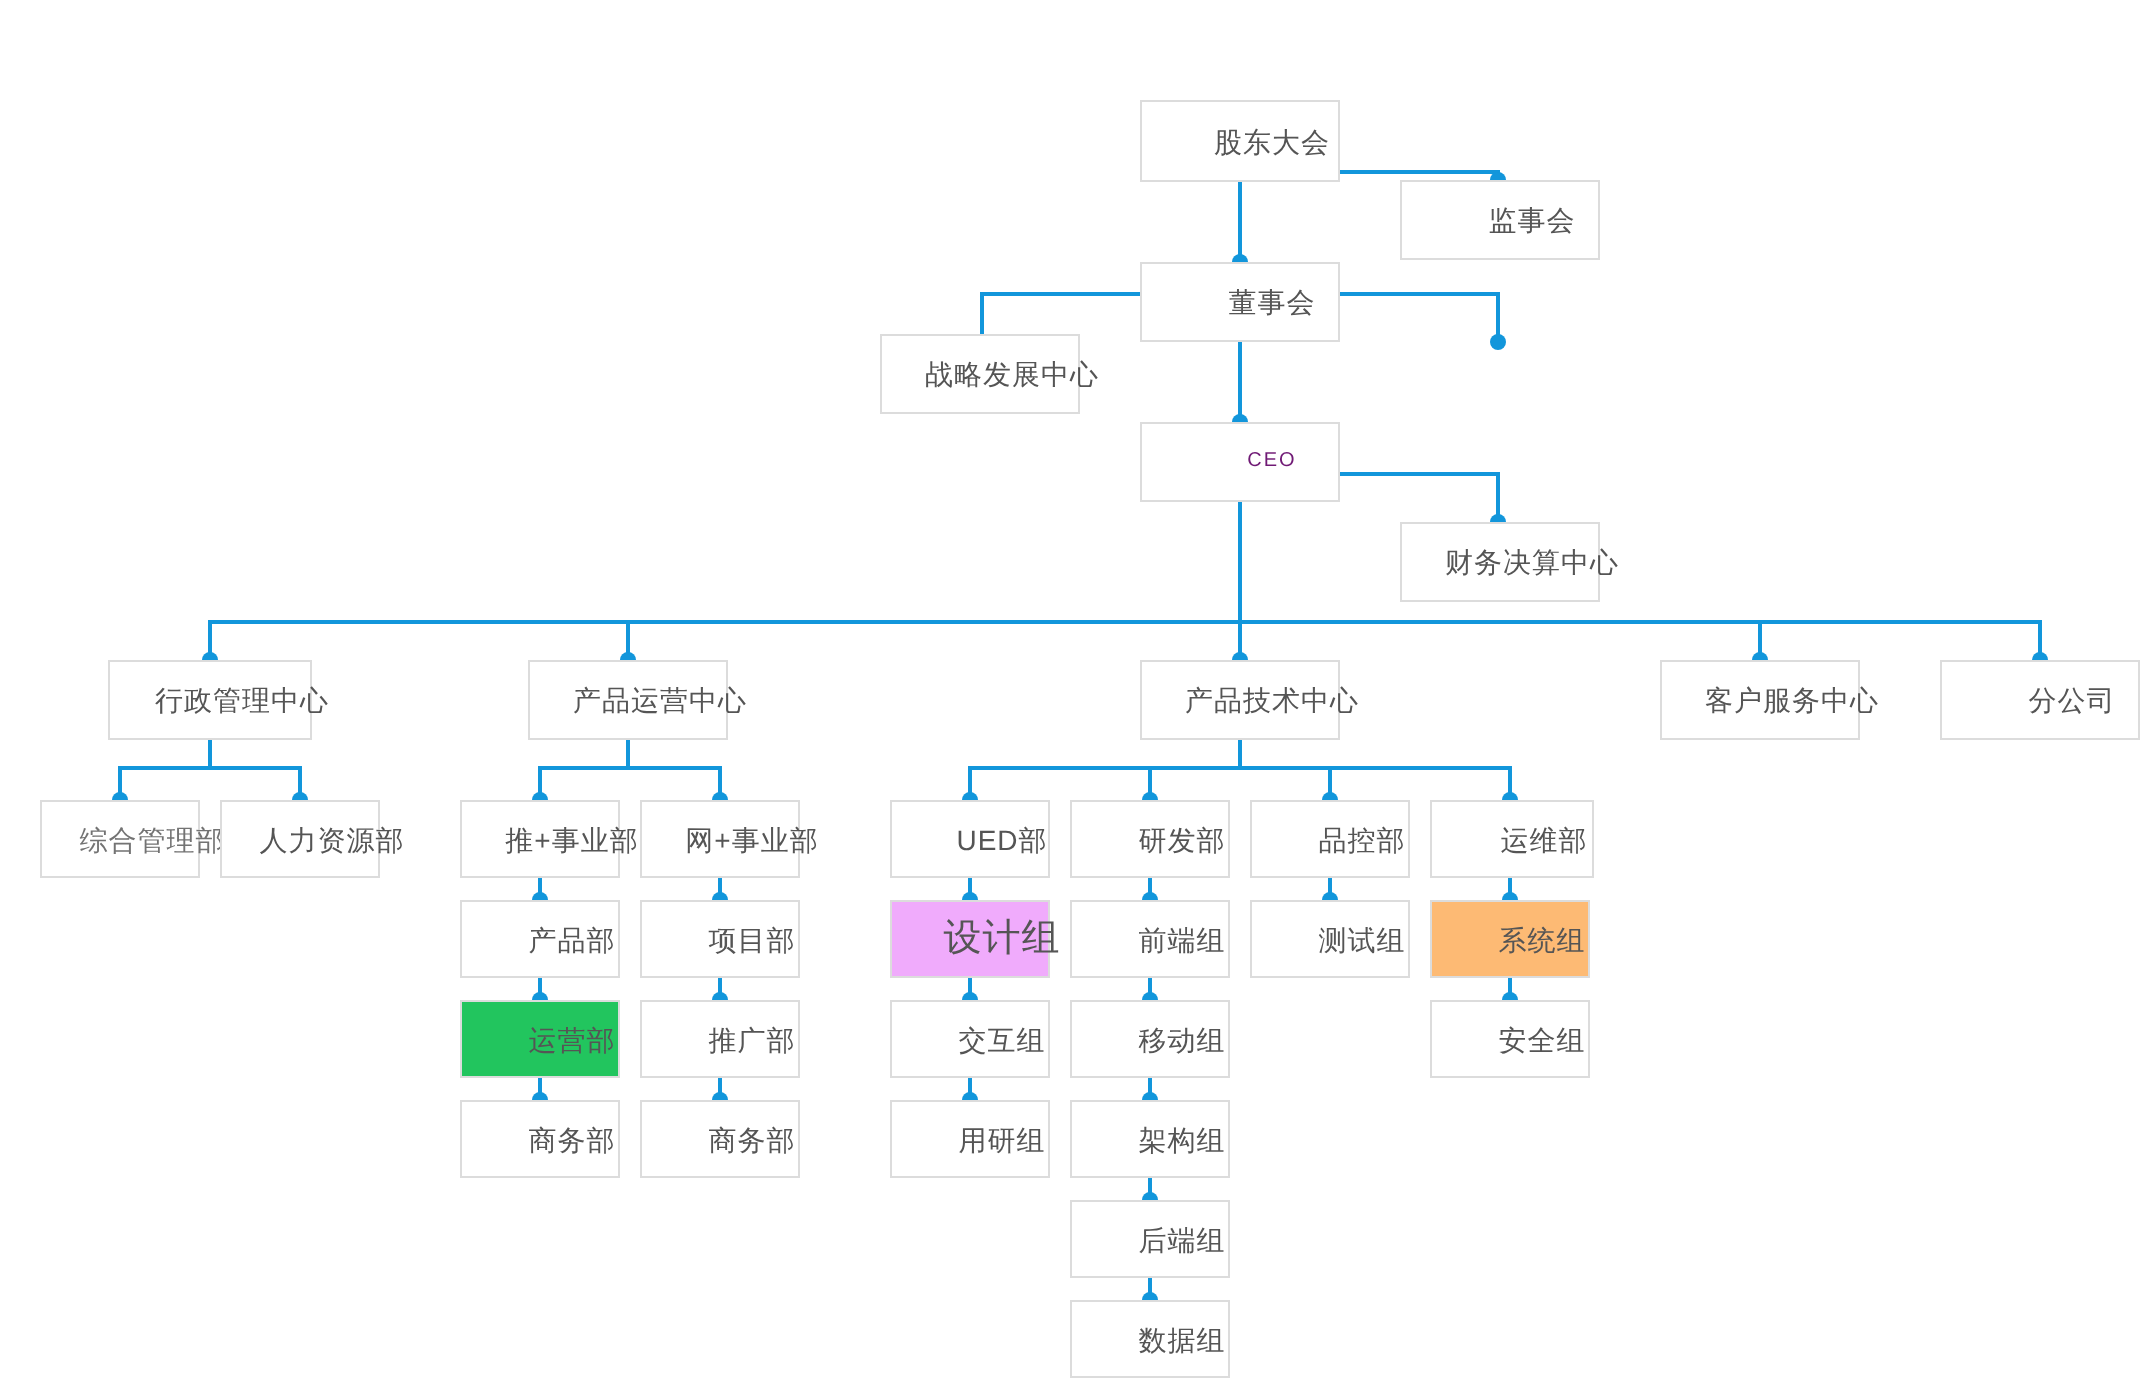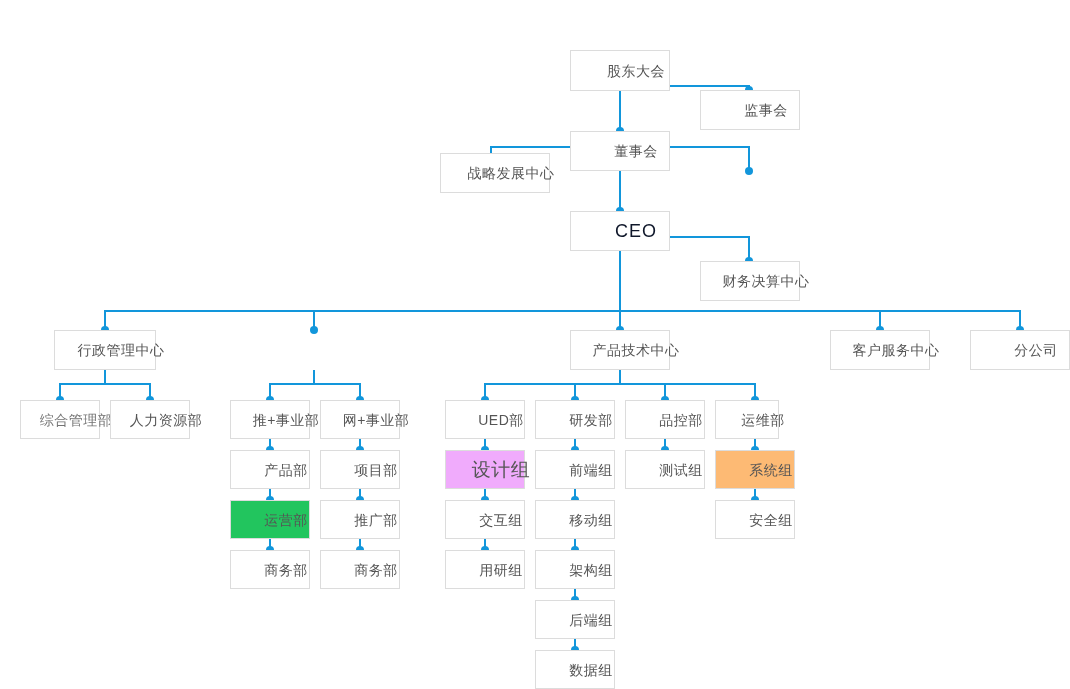--- a/index.html
+++ b/index.html
@@ -144,24 +144,25 @@
       <div class="conn-dot" style="left: 661px; top: 396px; background: rgb(18, 150, 219);"></div>
       <div class="conn-dot" style="left: 661px; top: 446px; background: rgb(18, 150, 219);"></div>
       <div class="conn-dot" style="left: 751px; top: 396px; background: rgb(18, 150, 219);"></div>
       <div class="conn-dot" style="left: 751px; top: 446px; background: rgb(18, 150, 219);"></div>
       <div class="conn-dot" style="left: 751px; top: 496px; background: rgb(18, 150, 219);"></div>
     </div>
   <div id="node-layer">
       <div class="org-node" style="left: 570px; top: 50px; width: 100px; height: 41px; border-color: rgb(220, 220, 220); background: rgb(255, 255, 255); color: rgb(85, 85, 85); font-size: 14px;">股东大会</div>
       <div class="org-node" style="left: 700px; top: 90px; width: 100px; height: 40px; border-color: rgb(220, 220, 220); background: rgb(255, 255, 255); color: rgb(85, 85, 85); font-size: 14px;">监事会</div>
       <div class="org-node" style="left: 570px; top: 131px; width: 100px; height: 40px; border-color: rgb(220, 220, 220); background: rgb(255, 255, 255); color: rgb(85, 85, 85); font-size: 14px;">董事会</div>
-      <div class="org-node" style="left: 440px; top: 153px; width: 110px; height: 40px; border-color: rgb(220, 220, 220); background: rgb(255, 255, 255); color: rgb(85, 85, 85); font-size: 14px;">战略发展中心</div>
-      <div class="org-node latin" style="left: 570px; top: 211px; width: 100px; height: 40px; border-color: rgb(220, 220, 220); background: rgb(255, 255, 255); color: #0f172a; font-size: 18px;">CEO</div>
+      <div class="org-node" style="left: 440px; top: 167px; width: 100px; height: 40px; border-color: rgb(220, 220, 220); background: rgb(255, 255, 255); color: rgb(85, 85, 85); font-size: 14px;">战略发展中心</div>
+      <div class="org-node latin" style="left: 570px; top: 211px; width: 100px; height: 40px; border-color: rgb(220, 220, 220); background: rgb(255, 255, 255); color: #701a75; font-size: 10px;">CEO</div>
       <div class="org-node" style="left: 700px; top: 261px; width: 100px; height: 40px; border-color: rgb(220, 220, 220); background: rgb(255, 255, 255); color: rgb(85, 85, 85); font-size: 14px;">财务决算中心</div>
       <div class="org-node" style="left: 54px; top: 330px; width: 102px; height: 40px; border-color: rgb(220, 220, 220); background: rgb(255, 255, 255); color: rgb(85, 85, 85); font-size: 14px;">行政管理中心</div>
+      <div class="org-node" style="left: 264px; top: 330px; width: 100px; height: 40px; border-color: rgb(220, 220, 220); background: rgb(255, 255, 255); color: rgb(85, 85, 85); font-size: 14px;">产品运营中心</div>
       <div class="org-node" style="left: 570px; top: 330px; width: 100px; height: 40px; border-color: rgb(220, 220, 220); background: rgb(255, 255, 255); color: rgb(85, 85, 85); font-size: 14px;">产品技术中心</div>
       <div class="org-node" style="left: 830px; top: 330px; width: 100px; height: 40px; border-color: rgb(220, 220, 220); background: rgb(255, 255, 255); color: rgb(85, 85, 85); font-size: 14px;">客户服务中心</div>
       <div class="org-node" style="left: 970px; top: 330px; width: 100px; height: 40px; border-color: rgb(220, 220, 220); background: rgb(255, 255, 255); color: rgb(85, 85, 85); font-size: 14px;">分公司</div>
       <div class="org-node" style="left: 20px; top: 400px; width: 80px; height: 39px; border-color: rgb(220, 220, 220); background: rgb(255, 255, 255); color: #737373; font-size: 14px;">综合管理部</div>
       <div class="org-node" style="left: 110px; top: 400px; width: 80px; height: 39px; border-color: rgb(220, 220, 220); background: rgb(255, 255, 255); color: rgb(85, 85, 85); font-size: 14px;">人力资源部</div>
       <div class="org-node" style="left: 230px; top: 400px; width: 80px; height: 39px; border-color: rgb(220, 220, 220); background: rgb(255, 255, 255); color: rgb(85, 85, 85); font-size: 14px;">推+事业部</div>
       <div class="org-node" style="left: 230px; top: 450px; width: 80px; height: 39px; border-color: rgb(220, 220, 220); background: rgb(255, 255, 255); color: rgb(85, 85, 85); font-size: 14px;">产品部</div>
       <div class="org-node" style="left: 230px; top: 500px; width: 80px; height: 39px; border-color: rgb(220, 220, 220); background: #22c55e; color: rgb(85, 85, 85); font-size: 14px;">运营部</div>
       <div class="org-node" style="left: 230px; top: 550px; width: 80px; height: 39px; border-color: rgb(220, 220, 220); background: rgb(255, 255, 255); color: rgb(85, 85, 85); font-size: 14px;">商务部</div>
       <div class="org-node" style="left: 320px; top: 400px; width: 80px; height: 39px; border-color: rgb(220, 220, 220); background: rgb(255, 255, 255); color: rgb(85, 85, 85); font-size: 14px;">网+事业部</div>
@@ -173,17 +174,17 @@
       <div class="org-node" style="left: 445px; top: 500px; width: 80px; height: 39px; border-color: rgb(220, 220, 220); background: rgb(255, 255, 255); color: rgb(85, 85, 85); font-size: 14px;">交互组</div>
       <div class="org-node" style="left: 445px; top: 550px; width: 80px; height: 39px; border-color: rgb(220, 220, 220); background: rgb(255, 255, 255); color: rgb(85, 85, 85); font-size: 14px;">用研组</div>
       <div class="org-node" style="left: 535px; top: 400px; width: 80px; height: 39px; border-color: rgb(220, 220, 220); background: rgb(255, 255, 255); color: rgb(85, 85, 85); font-size: 14px;">研发部</div>
       <div class="org-node" style="left: 535px; top: 450px; width: 80px; height: 39px; border-color: rgb(220, 220, 220); background: rgb(255, 255, 255); color: rgb(85, 85, 85); font-size: 14px;">前端组</div>
       <div class="org-node" style="left: 535px; top: 500px; width: 80px; height: 39px; border-color: rgb(220, 220, 220); background: rgb(255, 255, 255); color: rgb(85, 85, 85); font-size: 14px;">移动组</div>
       <div class="org-node" style="left: 535px; top: 550px; width: 80px; height: 39px; border-color: rgb(220, 220, 220); background: rgb(255, 255, 255); color: rgb(85, 85, 85); font-size: 14px;">架构组</div>
       <div class="org-node" style="left: 535px; top: 600px; width: 80px; height: 39px; border-color: rgb(220, 220, 220); background: rgb(255, 255, 255); color: rgb(85, 85, 85); font-size: 14px;">后端组</div>
       <div class="org-node" style="left: 535px; top: 650px; width: 80px; height: 39px; border-color: rgb(220, 220, 220); background: rgb(255, 255, 255); color: rgb(85, 85, 85); font-size: 14px;">数据组</div>
       <div class="org-node" style="left: 625px; top: 400px; width: 80px; height: 39px; border-color: rgb(220, 220, 220); background: rgb(255, 255, 255); color: rgb(85, 85, 85); font-size: 14px;">品控部</div>
       <div class="org-node" style="left: 625px; top: 450px; width: 80px; height: 39px; border-color: rgb(220, 220, 220); background: rgb(255, 255, 255); color: rgb(85, 85, 85); font-size: 14px;">测试组</div>
-      <div class="org-node" style="left: 715px; top: 400px; width: 64px; height: 39px; border-color: rgb(220, 220, 220); background: rgb(255, 255, 255); color: rgb(85, 85, 85); font-size: 14px;">运维部</div>
+      <div class="org-node" style="left: 715px; top: 400px; width: 82px; height: 39px; border-color: rgb(220, 220, 220); background: rgb(255, 255, 255); color: rgb(85, 85, 85); font-size: 14px;">运维部</div>
       <div class="org-node" style="left: 715px; top: 450px; width: 80px; height: 39px; border-color: rgb(220, 220, 220); background: #fdba74; color: rgb(85, 85, 85); font-size: 14px;">系统组</div>
       <div class="org-node" style="left: 715px; top: 500px; width: 80px; height: 39px; border-color: rgb(220, 220, 220); background: rgb(255, 255, 255); color: rgb(85, 85, 85); font-size: 14px;">安全组</div>
     </div>
 </div>
 
 </body></html>

